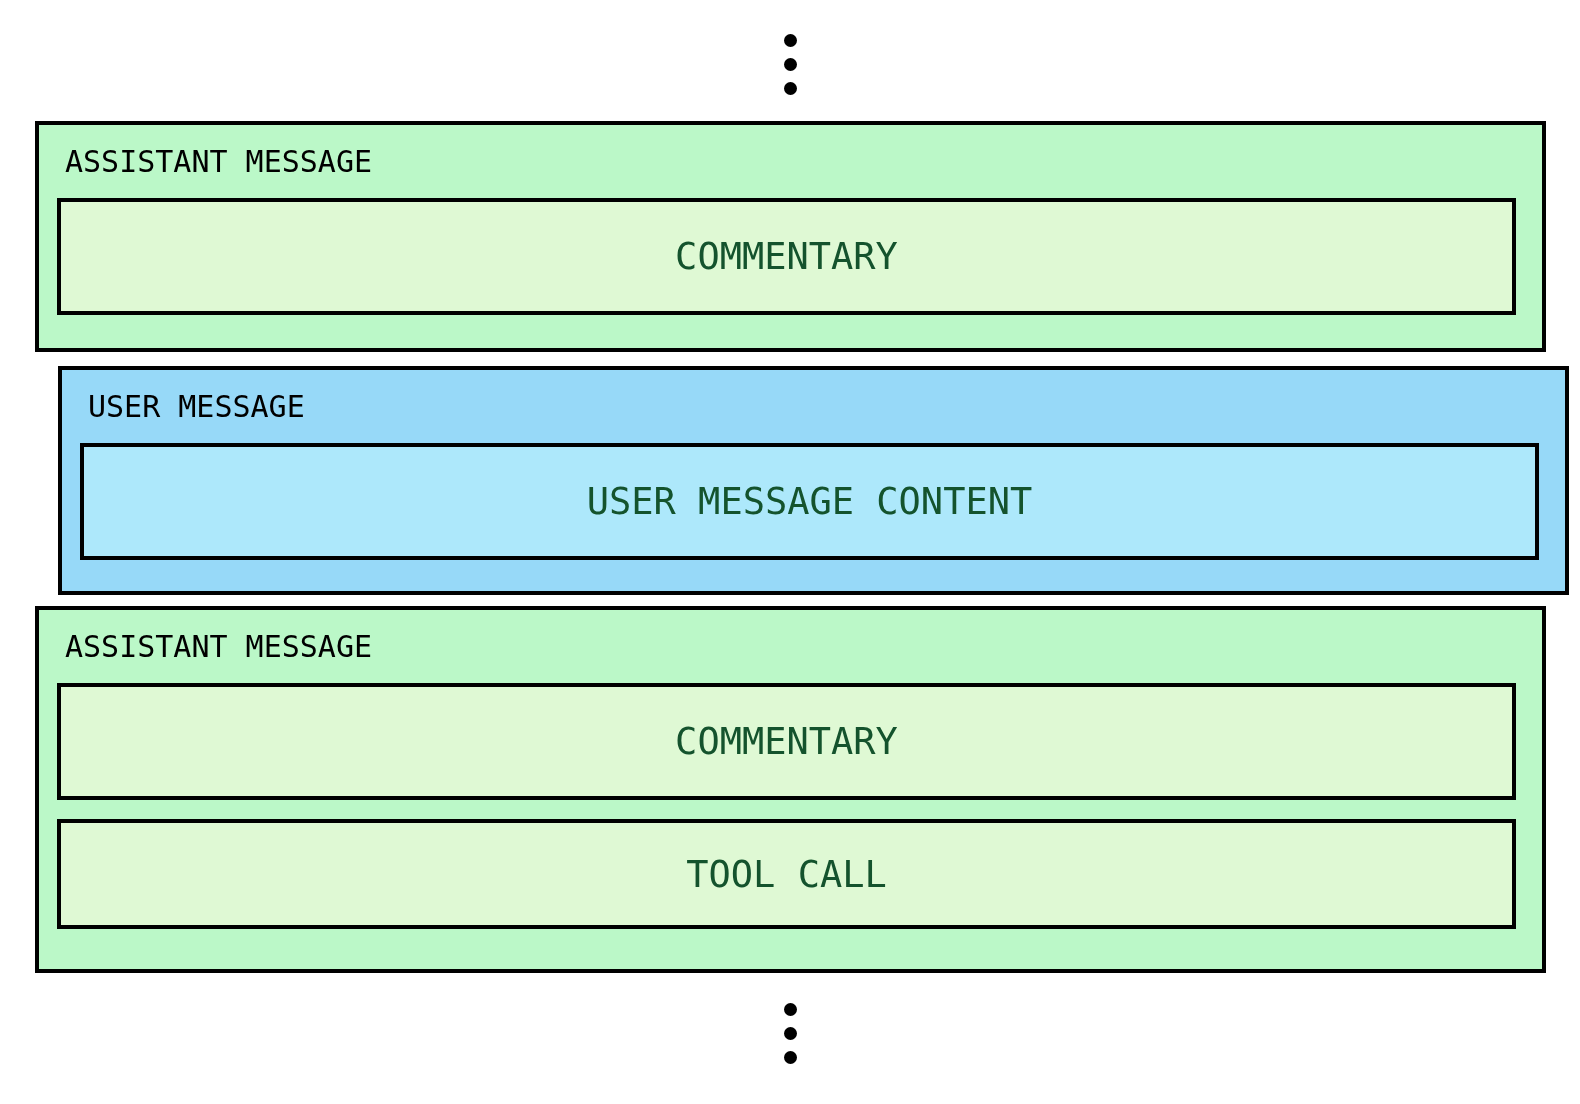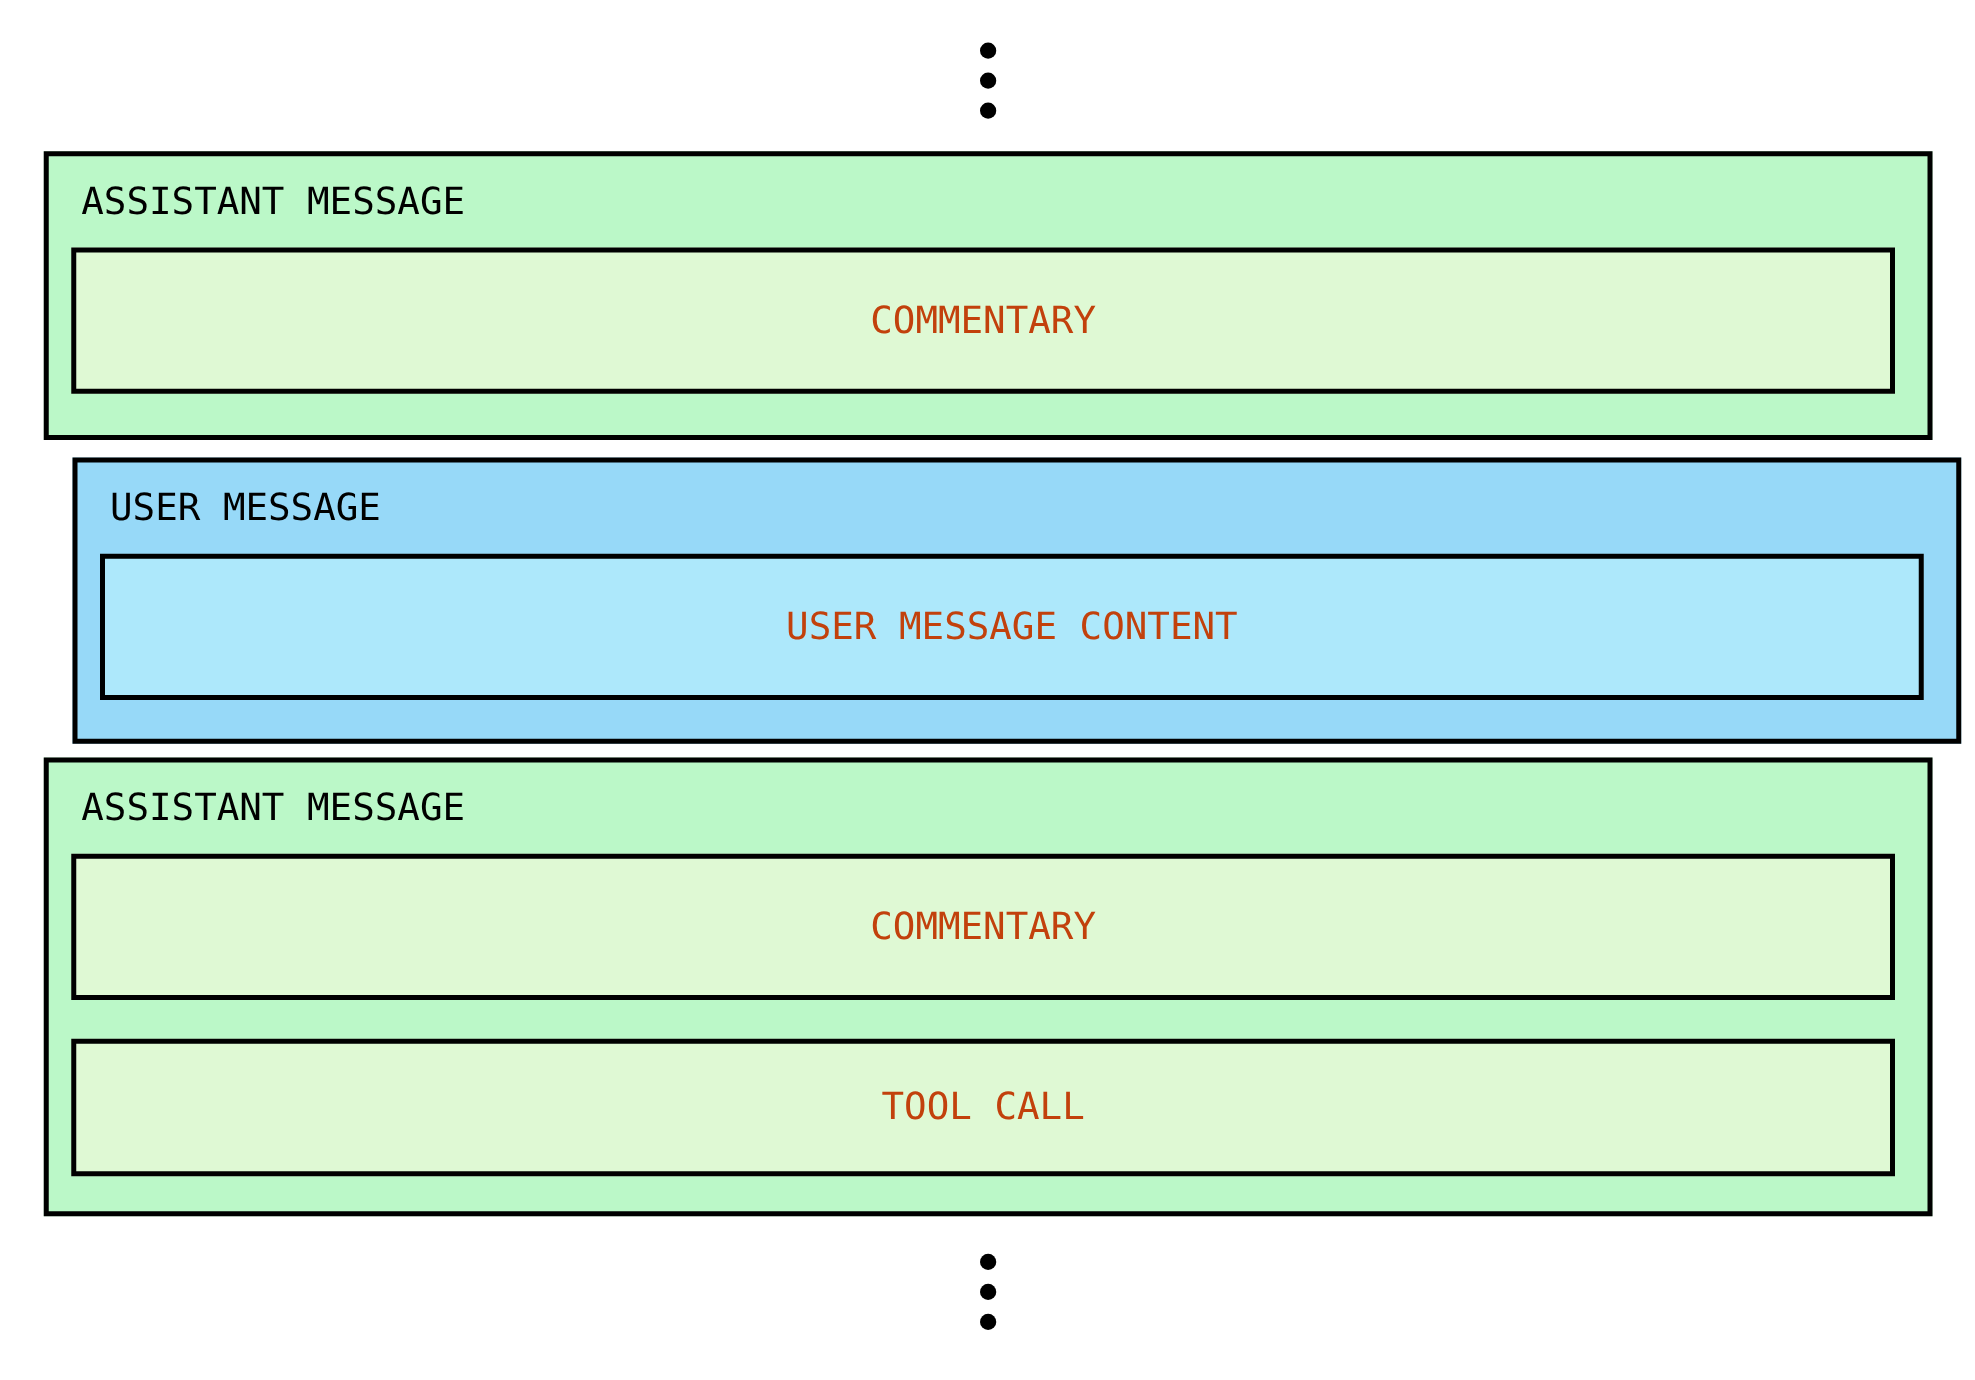--- a/index.html
+++ b/index.html
@@ -62,40 +62,40 @@
     white-space: pre;
   }
 
   .slot {
     box-sizing: border-box;
     margin: 21px 26px 0 18px;
     border: 4px solid #000000;
     display: flex;
     align-items: center;
     justify-content: center;
-    font-size: 30px;
+    font-size: 37px;
     line-height: 1;
-    color: #c2410c;
+    color: #14532d;
     white-space: pre;
   }
   .msg.assistant .slot { background: #dff9d4; }
   .msg.user      .slot { background: #ade8fb; }
 
   .msg-pad-bottom { height: 27px; }
 
   
   #msg-assistant-1 { top: 121px; height: 231px; }
   #msg-assistant-1 .slot { height: 117px; }
 
   #msg-user        { top: 366px; height: 229px; }
   #msg-user .slot  { height: 117px; }
 
   #msg-assistant-2 { top: 606px; height: 367px; }
   #msg-assistant-2 .slot-commentary { height: 117px; }
-  #msg-assistant-2 .slot-toolcall   { height: 110px; margin-top: 31px; }
+  #msg-assistant-2 .slot-toolcall   { height: 110px; margin-top: 19px; }
 </style>
 </head>
 <body>
 
 <div class="canvas">
 
   <div class="dots" id="dots-top">
     <div class="dot"></div>
     <div class="dot"></div>
     <div class="dot"></div>

